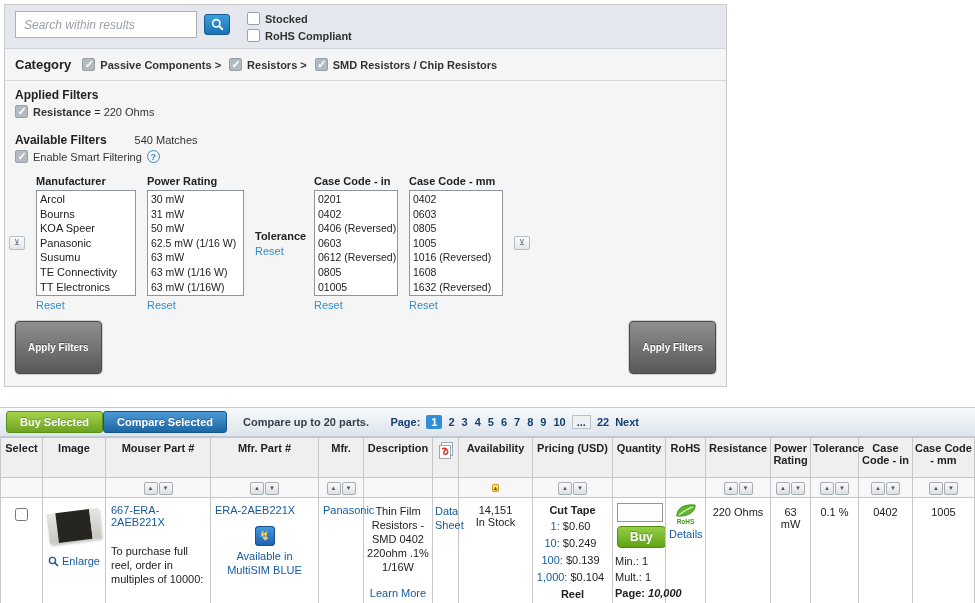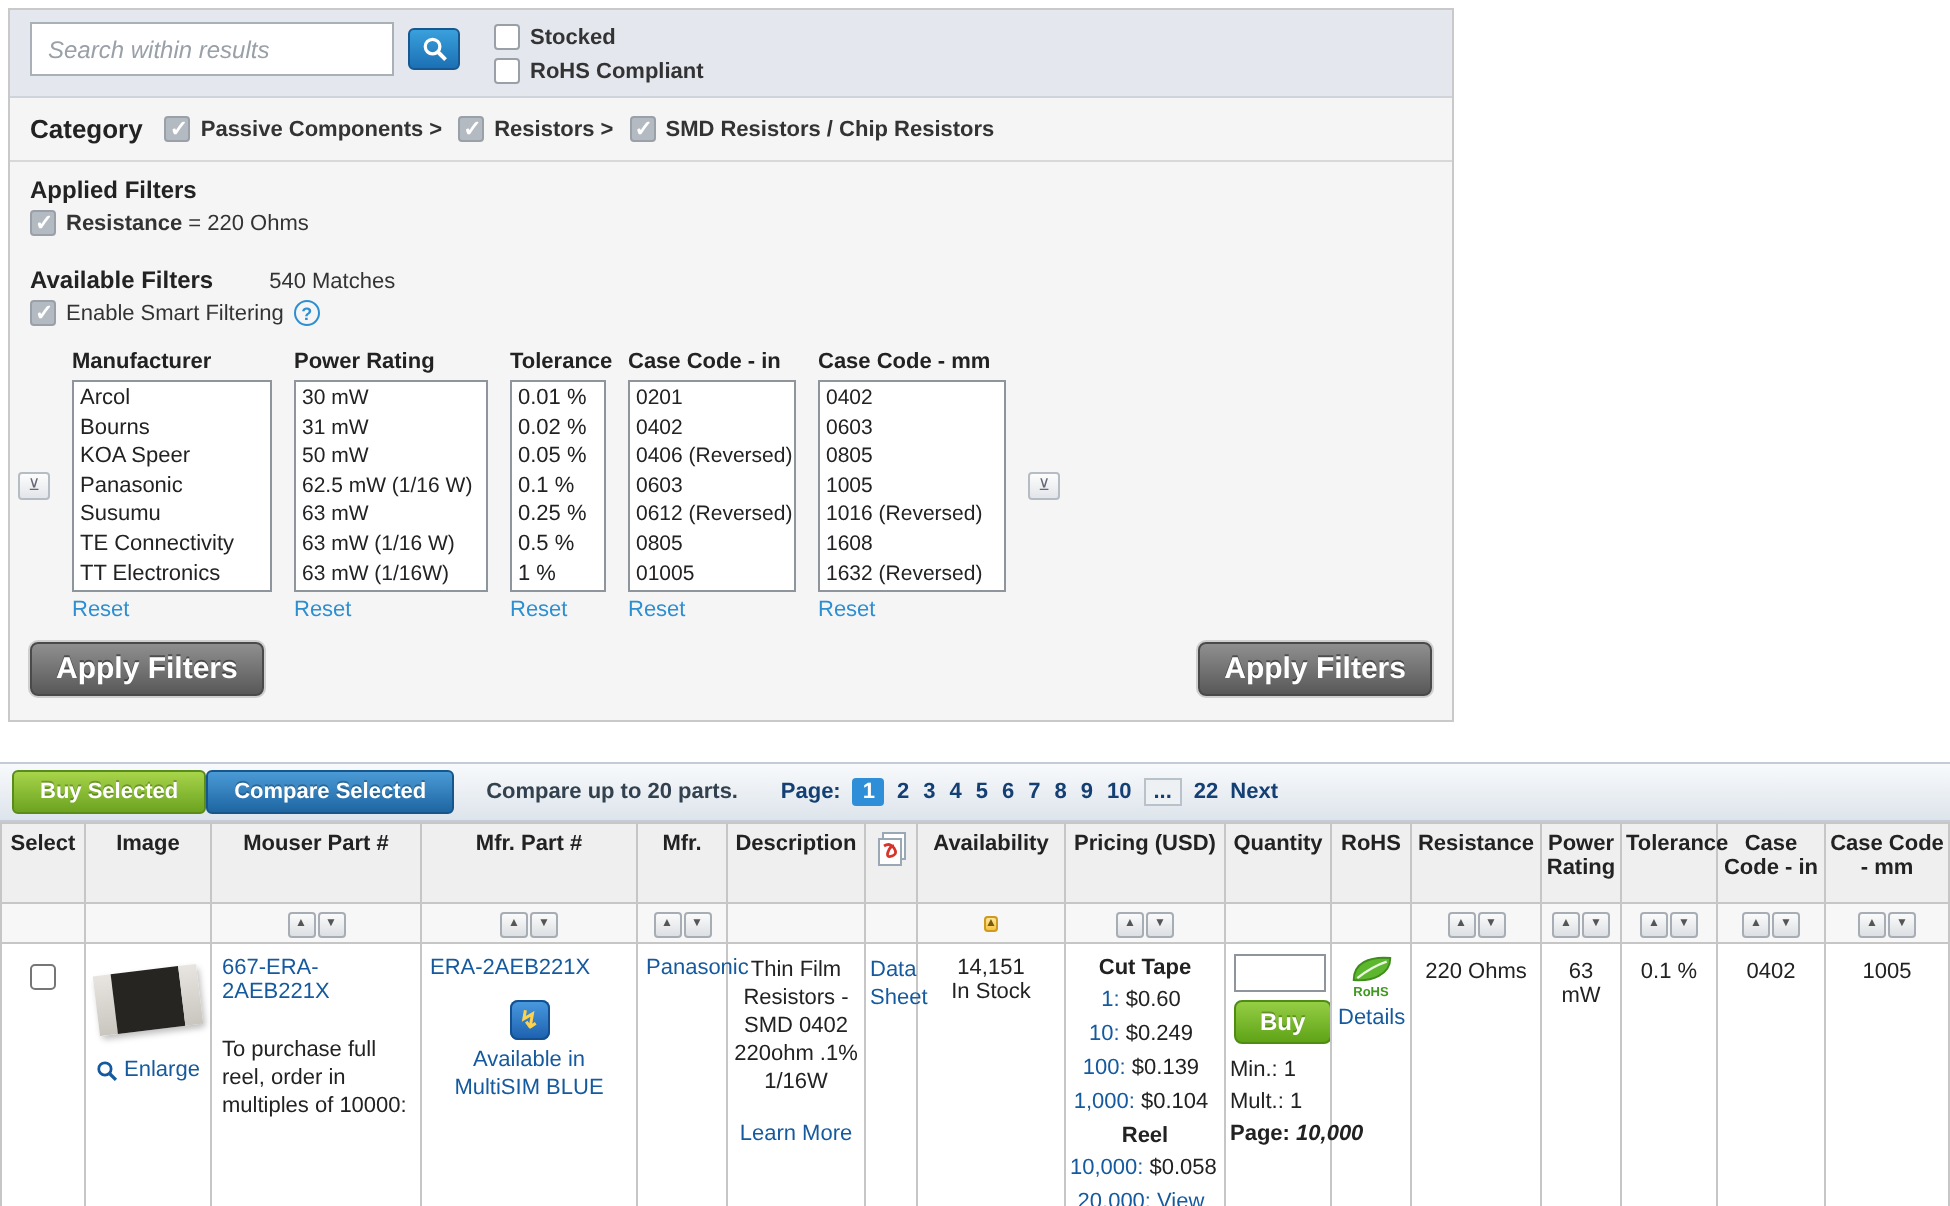--- a/index.html
+++ b/index.html
@@ -26,21 +26,21 @@
   .matches { font-weight:normal; font-size:11px; margin-left:28px; color:#333; }
   .filterline { display:flex; align-items:center; gap:5px; margin-top:3px; color:#333; }
   .help { width:13px; height:13px; border:1px solid #2e8fd0; border-radius:50%; color:#2e8fd0; font-size:9px; font-weight:bold; text-align:center; line-height:12px; display:inline-block; }
   .boxes-row { display:flex; align-items:center; padding:10px 6px 0 4px; gap:11px; }
   .chev-btn { width:16px; height:14px; border:1px solid #b6bcc4; border-radius:2px; background:linear-gradient(#fdfdfd,#e2e5e9); color:#6a7widt8a; font-size:8px; line-height:12px; text-align:center; color:#667; cursor:pointer; align-self:center; }
   .fbox .ftitle { font-weight:bold; margin-bottom:3px; }
   .flist { background:#fff; border:1px solid #8f959c; height:106px; overflow:hidden; padding:1px 0; }
   .flist .opt { padding:0 3px; line-height:14.6px; white-space:nowrap; cursor:default; }
   .reset { color:#2e8fd0; margin-top:3px; cursor:pointer; }
   .apply-row { display:flex; justify-content:space-between; padding:10px 10px 12px; }
-  .gray-btn { background:linear-gradient(#8f8f8f,#585858); border:1px solid #4a4a4a; box-shadow:0 0 0 1px #cfcfcf; color:#fff; font-weight:bold; font-size:15px; padding:4px 12px; border-radius:4px; cursor:pointer; text-shadow:0 -1px 0 rgba(0,0,0,.4); }
+  .gray-btn { background:linear-gradient(#8f8f8f,#585858); border:1px solid #4a4a4a; box-shadow:0 0 0 1px #cfcfcf; color:#fff; font-weight:bold; font-size:10px; padding:20px 12px; border-radius:4px; cursor:pointer; text-shadow:0 -1px 0 rgba(0,0,0,.4); }
 
   a.lnk { color:#155a9e; text-decoration:none; cursor:pointer; }
 
   
   .toolbar { margin-top:20px; border:1px solid #c3ccd6; border-left:none; border-right:none; background:linear-gradient(#f8fafc,#dde4eb); padding:3px 6px; display:flex; align-items:center; }
   .green-btn { background:linear-gradient(#a7d44a,#6ca320); border:1px solid #5a8c19; color:#fff; font-weight:bold; font-size:11px; padding:4px 13px; border-radius:3px; cursor:pointer; text-shadow:0 -1px 0 rgba(0,0,0,.25); }
   .blue-btn { background:linear-gradient(#4a9ad6,#1d66a2); border:1px solid #17568b; color:#fff; font-weight:bold; font-size:11px; padding:4px 13px; border-radius:3px; margin-left:0; cursor:pointer; text-shadow:0 -1px 0 rgba(0,0,0,.25); }
   .cmp-note { font-weight:bold; color:#33414f; margin-left:16px; }
   .pager { margin-left:auto; margin-right:330px; display:flex; align-items:center; gap:6px; font-weight:bold; color:#133f73; }
   .pg-cur { background:#2e8fd8; color:#fff; padding:1px 5px; border-radius:2px; }
@@ -171,29 +171,20 @@
           <div class="opt">62.5 mW (1/16 W)</div>
           <div class="opt">63 mW</div>
           <div class="opt">63 mW (1/16 W)</div>
           <div class="opt">63 mW (1/16W)</div>
         </div>
       <div class="reset">Reset</div>
     </div>
 
     <div class="fbox" style="width:48px;">
       <div class="ftitle">Tolerance</div>
-      <div class="flist">
-          <div class="opt">0.01 %</div>
-          <div class="opt">0.02 %</div>
-          <div class="opt">0.05 %</div>
-          <div class="opt">0.1 %</div>
-          <div class="opt">0.25 %</div>
-          <div class="opt">0.5 %</div>
-          <div class="opt">1 %</div>
-        </div>
       <div class="reset">Reset</div>
     </div>
 
     <div class="fbox" style="width:84px;">
       <div class="ftitle">Case Code - in</div>
       <div class="flist" style="font-size:10.5px;">
           <div class="opt">0201</div>
           <div class="opt">0402</div>
           <div class="opt">0406 (Reversed)</div>
           <div class="opt">0603</div>

